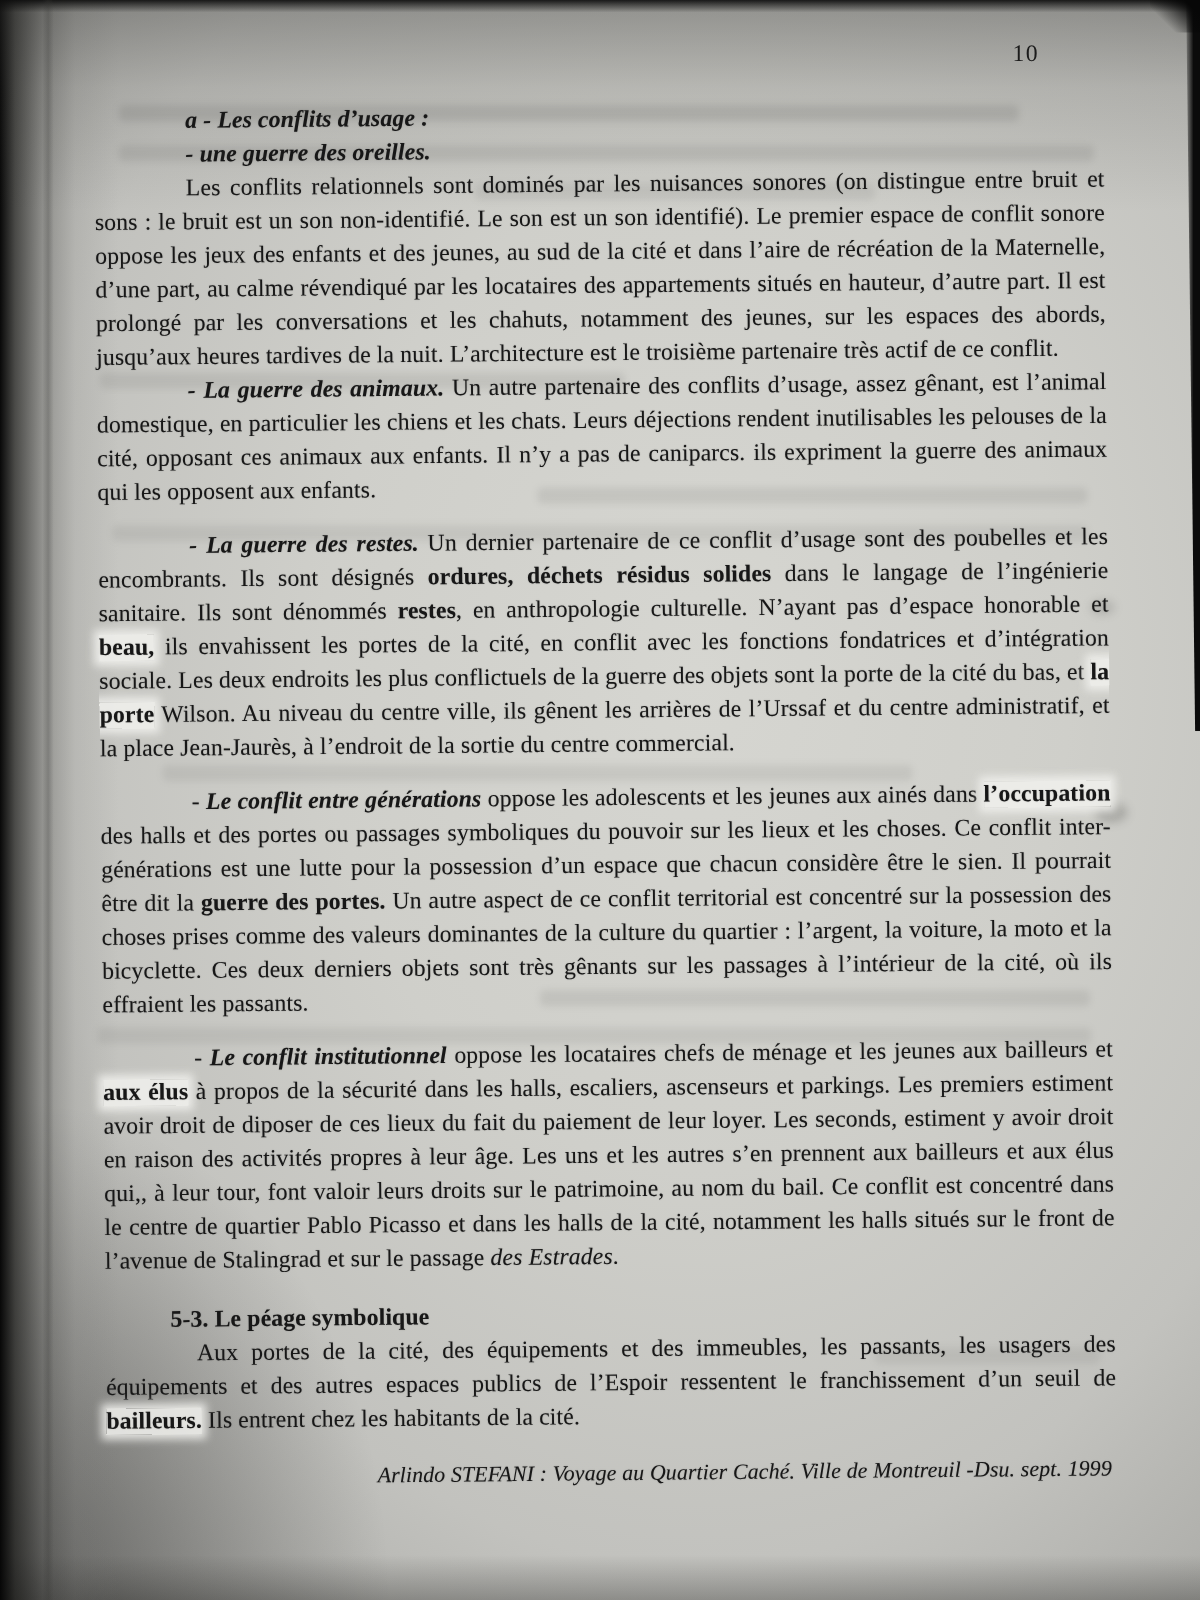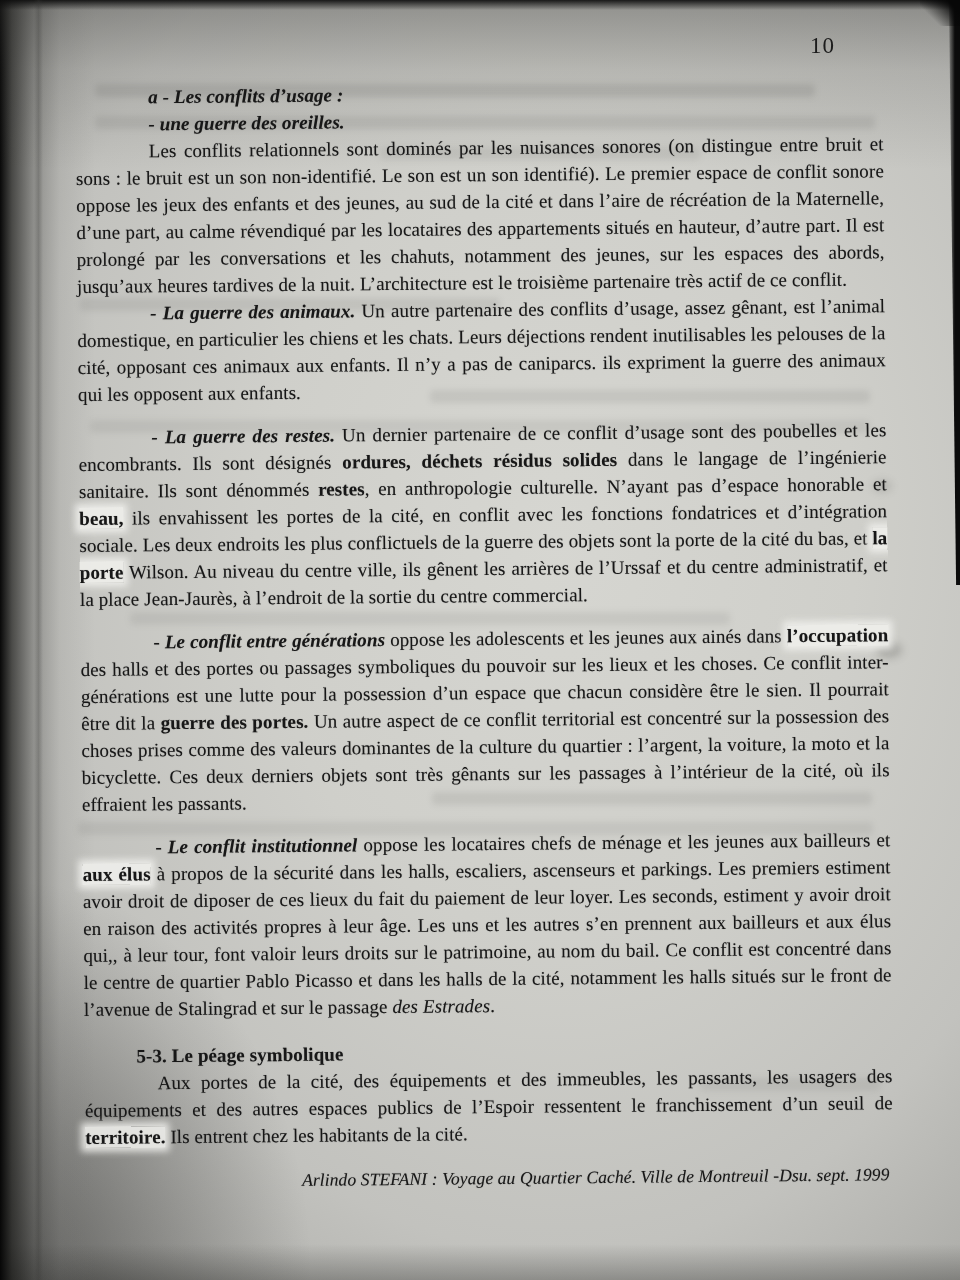--- a/index.html
+++ b/index.html
@@ -31,21 +31,21 @@
   .ghost{
     position:absolute;height:13px;border-radius:4px;
     background:rgba(100,100,98,0.34);filter:blur(3px);
   }
   .smudge{
     position:absolute;border-radius:50%;
     background:rgba(60,60,58,0.5);filter:blur(4px);
   }
   .page-number{
     position:absolute;left:810px;top:33px;
-    font-size:23px;color:#1c1c1c;letter-spacing:1px;
+    font-size:19px;color:#1c1c1c;letter-spacing:1px;
   }
   .doc{
     position:absolute;left:75px;top:84px;width:808px;
     transform:rotate(-0.55deg);transform-origin:top left;
     color:#171717;font-size:19px;line-height:27px;letter-spacing:0.1px;
     text-shadow:0 0 1px rgba(25,25,25,0.35);
   }
   .doc p{margin:0;text-indent:73px;text-align:justify;}
   .doc p.h{text-align:left;}
   .doc p.g{margin-top:16px;}
@@ -83,17 +83,17 @@
 
   <div class="doc">
       <p class="h"><span class="rbi">a - </span><span class="rbi">Les conflits d’usage :</span></p>
       <p class="h"><span class="rbi">- une guerre des oreilles.</span></p>
       <p class=""><span class="rn">Les conflits relationnels sont dominés par les nuisances sonores (on distingue entre bruit et sons : le bruit est un son non-identifié. Le son est un son identifié). Le premier espace de conflit sonore oppose les jeux des enfants et des jeunes, au sud de la cité et dans l’aire de récréation de la Maternelle, d’une part, au calme révendiqué par les locataires des appartements situés en hauteur, d’autre part. Il est prolongé par les conversations et les chahuts, notamment des jeunes, sur les espaces des abords, jusqu’aux heures tardives de la nuit. L’architecture est le troisième partenaire très actif de ce conflit.</span></p>
       <p class=""><span class="rbi">- La guerre des animaux.</span><span class="rn"> Un autre partenaire des conflits d’usage, assez gênant, est l’animal domestique, en particulier les chiens et les chats. Leurs déjections rendent inutilisables les pelouses de la cité, opposant ces animaux aux enfants. Il n’y a pas de caniparcs. ils expriment la guerre des animaux qui les opposent aux enfants.</span></p>
       <p class=" g"><span class="rbi">- La guerre des restes.</span><span class="rn"> Un dernier partenaire de ce conflit d’usage sont des poubelles et les encombrants. Ils sont désignés </span><span class="rb">ordures, déchets résidus solides</span><span class="rn"> dans le langage de l’ingénierie sanitaire. Ils sont dénommés </span><span class="rb">restes</span><span class="rn">, en anthropologie culturelle. N’ayant pas d’espace honorable et </span><span class="rhb">beau,</span><span class="rn"> ils envahissent les portes de la cité, en conflit avec les fonctions fondatrices et d’intégration sociale. Les deux endroits les plus conflictuels de la guerre des objets sont la porte de la cité du bas, et </span><span class="rhb">la porte</span><span class="rn"> Wilson. Au niveau du centre ville, ils gênent les arrières de l’Urssaf et du centre administratif, et la place Jean-Jaurès, à l’endroit de la sortie du centre commercial.</span></p>
       <p class=" g"><span class="rn">- </span><span class="rbi">Le conflit entre générations</span><span class="rn"> oppose les adolescents et les jeunes aux ainés dans </span><span class="rhb">l’occupation</span><span class="rn"> des halls et des portes ou passages symboliques du pouvoir sur les lieux et les choses. Ce conflit inter-générations est une lutte pour la possession d’un espace que chacun considère être le sien. Il pourrait être dit la </span><span class="rb">guerre des portes.</span><span class="rn"> Un autre aspect de ce conflit territorial est concentré sur la possession des choses prises comme des valeurs dominantes de la culture du quartier : l’argent, la voiture, la moto et la bicyclette. Ces deux derniers objets sont très gênants sur les passages à l’intérieur de la cité, où ils effraient les passants.</span></p>
       <p class=" g"><span class="rn">- </span><span class="rbi">Le conflit institutionnel</span><span class="rn"> oppose les locataires chefs de ménage et les jeunes aux bailleurs et </span><span class="rhb">aux élus</span><span class="rn"> à propos de la sécurité dans les halls, escaliers, ascenseurs et parkings. Les premiers estiment avoir droit de diposer de ces lieux du fait du paiement de leur loyer. Les seconds, estiment y avoir droit en raison des activités propres à leur âge. Les uns et les autres s’en prennent aux bailleurs et aux élus qui,, à leur tour, font valoir leurs droits sur le patrimoine, au nom du bail. Ce conflit est concentré dans le centre de quartier Pablo Picasso et dans les halls de la cité, notamment les halls situés sur le front de l’avenue de Stalingrad et sur le passage </span><span class="ri">des Estrades</span><span class="rn">.</span></p>
       <p class="sect"><span class="rb">5-3. Le péage symbolique</span></p>
-      <p class=""><span class="rn">Aux portes de la cité, des équipements et des immeubles, les passants, les usagers des équipements et des autres espaces publics de l’Espoir ressentent le franchissement d’un seuil de </span><span class="rhb">territoire.</span><span class="rn"> Ils entrent chez les habitants de la cité.</span></p>
+      <p class=""><span class="rn">Aux portes de la cité, des équipements et des immeubles, les passants, les usagers des équipements et des autres espaces publics de l’Espoir ressentent le franchissement d’un seuil de </span><span class="rhb">bailleurs.</span><span class="rn"> Ils entrent chez les habitants de la cité.</span></p>
       <p class="foot"><span class="ri">Arlindo STEFANI : Voyage au Quartier Caché.  Ville de Montreuil -Dsu. sept. 1999</span></p>
     </div>
 
 </div>
 
 </body></html>

